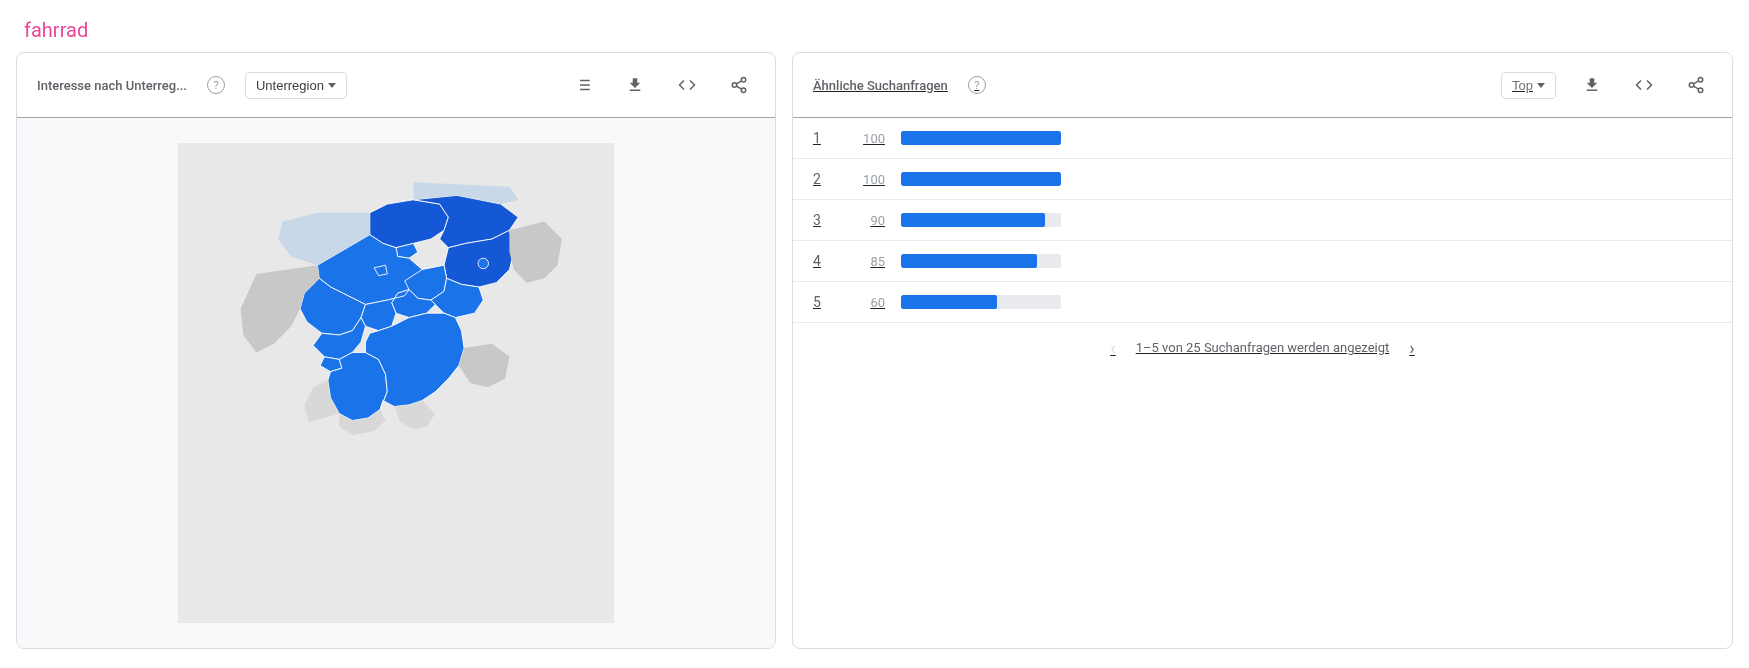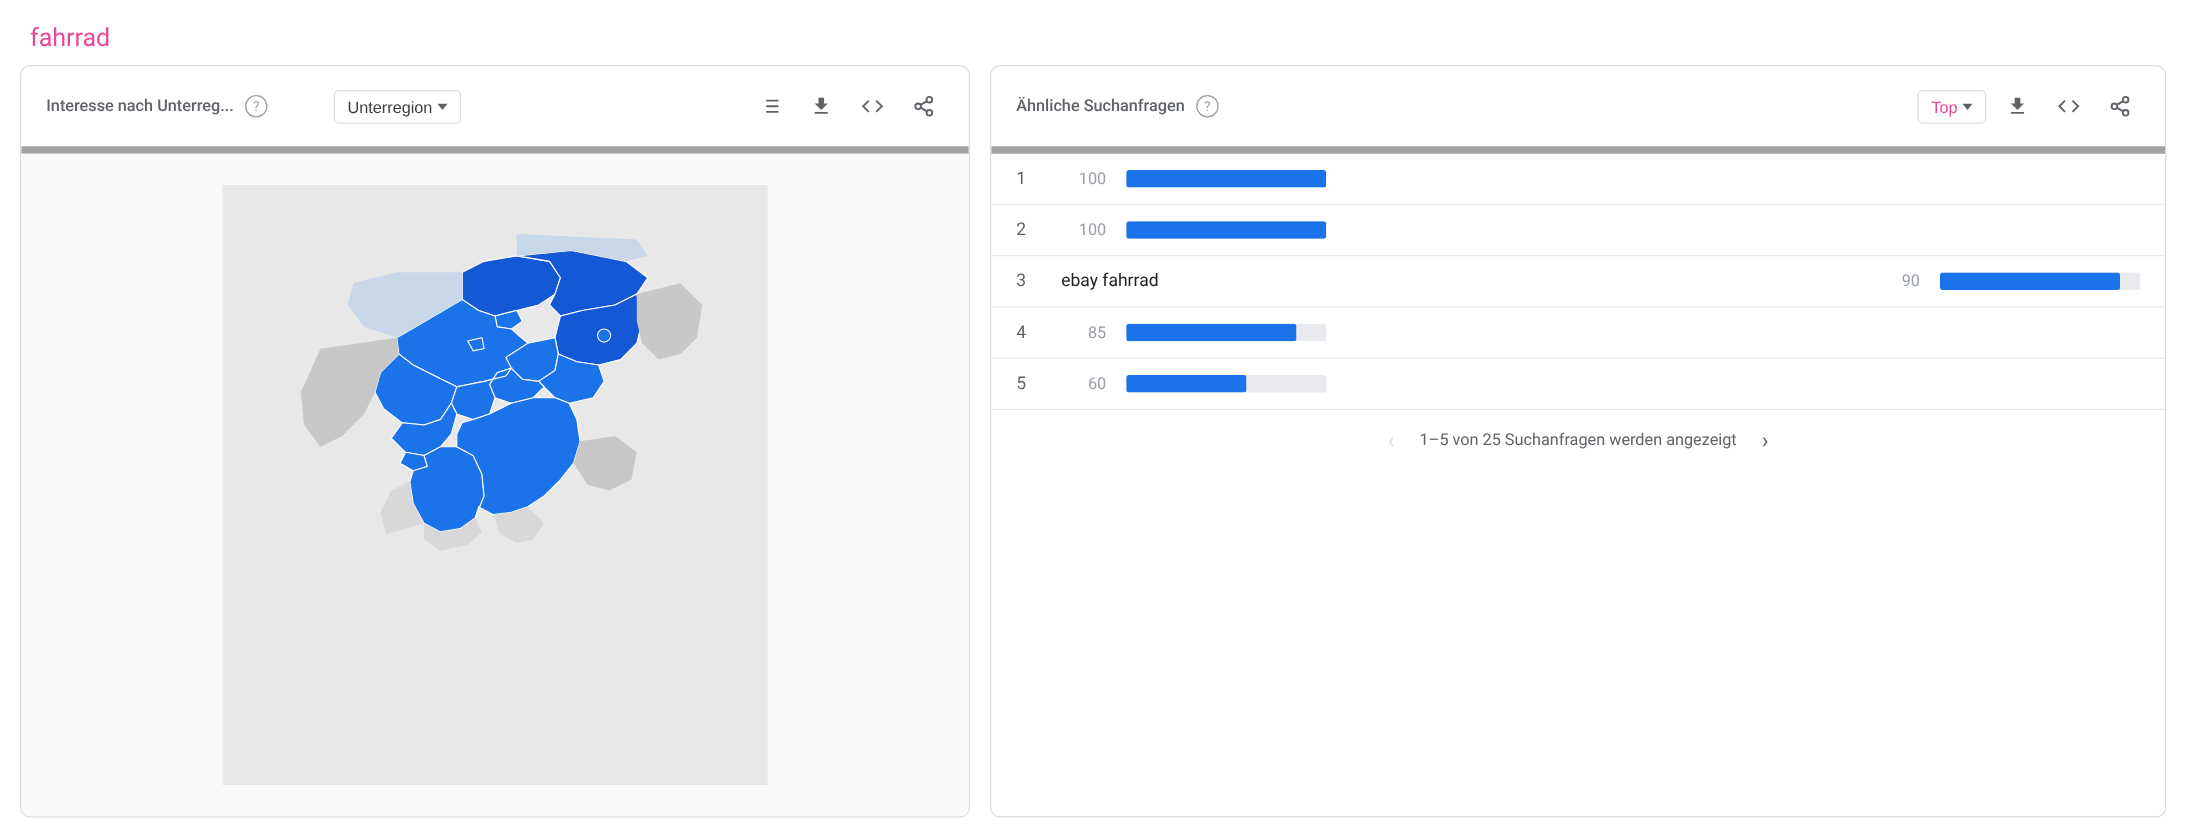--- a/index.html
+++ b/index.html
@@ -24,27 +24,28 @@
       background: #fff;
       border: 1px solid #dadce0;
       border-radius: 8px;
       overflow: hidden;
     }
     .card-left {
       flex: 0 0 760px;
     }
     .card-right {
       flex: 1;
+      text-decoration: underline;
     }
     .card-header {
       display: flex;
       align-items: center;
       padding: 16px 20px;
-      border-bottom: 6px solid #a3a3a3;
-      gap: 9px;
+      border-bottom: 1px solid #a3a3a3;
+      gap: 20px;
     }
     .card-header-title {
       font-size: 13px;
       color: #5f6368;
       font-weight: 500;
     }
     .help-icon {
       width: 18px;
       height: 18px;
       border-radius: 50%;
@@ -61,21 +62,20 @@
       display: flex;
       align-items: center;
       gap: 4px;
       border: 1px solid #dadce0;
       border-radius: 4px;
       padding: 5px 10px;
       cursor: pointer;
       font-size: 13px;
       color: #3c4043;
       background: #fff;
-      margin-left: 44px;
     }
     .dropdown-arrow {
       width: 0;
       height: 0;
       border-left: 4px solid transparent;
       border-right: 4px solid transparent;
       border-top: 5px solid #5f6368;
     }
     .header-spacer { flex: 1; }
     .icon-btn {
@@ -101,21 +101,21 @@
     
     .top-dropdown-btn {
       display: flex;
       align-items: center;
       gap: 4px;
       border: 1px solid #dadce0;
       border-radius: 4px;
       padding: 5px 10px;
       cursor: pointer;
       font-size: 13px;
-      color: #ec4899;
+      color: #737373;
       background: #fff;
       margin-left: auto;
     }
     .search-list {
       padding: 0;
     }
     .search-item {
       display: flex;
       align-items: center;
       padding: 12px 20px;
@@ -319,21 +319,20 @@
   </div>
         <div class="search-item">
     <span class="item-rank">2</span>
     <span class="item-score">100</span>
     <div class="bar-container">
       <div class="bar-fill" style="width:100%"></div>
     </div>
   </div>
         <div class="search-item">
     <span class="item-rank">3</span>
-    <span class="item-label">ebay fahrrad</span>
     <span class="item-score">90</span>
     <div class="bar-container">
       <div class="bar-fill" style="width:90%"></div>
     </div>
   </div>
         <div class="search-item">
     <span class="item-rank">4</span>
     <span class="item-score">85</span>
     <div class="bar-container">
       <div class="bar-fill" style="width:85%"></div>

